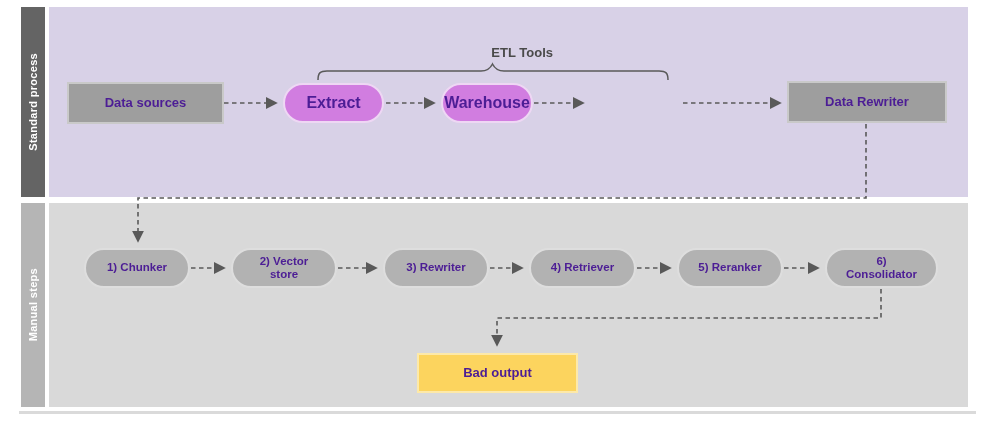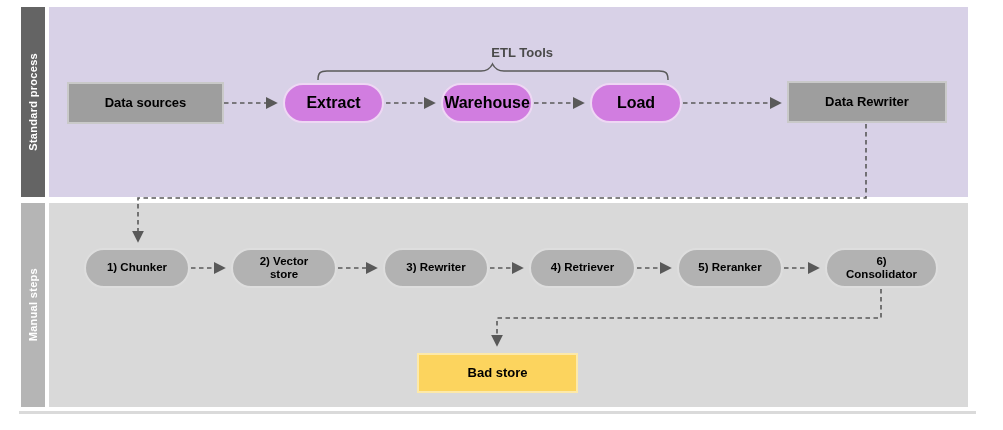--- a/index.html
+++ b/index.html
@@ -14,21 +14,21 @@
     position:absolute;left:21px;width:24px;display:flex;align-items:center;justify-content:center;
   }
   .sidebar-standard{top:7px;height:190px;background:var(--sidebar-standard-bg,#646464);}
   .sidebar-manual{top:203px;height:204px;background:var(--sidebar-manual-bg,#b5b5b5);}
   .vtext{
     writing-mode:vertical-rl;transform:rotate(180deg);
     color:#ffffff;font-weight:bold;font-size:11px;letter-spacing:.3px;white-space:nowrap;
   }
   .node{
     position:absolute;display:flex;align-items:center;justify-content:center;text-align:center;
-    color:#000000;font-weight:bold;box-sizing:border-box;line-height:1.15;
+    color:#4c1d95;font-weight:bold;box-sizing:border-box;line-height:1.15;
   }
   .rect{
     background:var(--gray-node-fill,#9e9e9e);
     border:2px solid var(--gray-node-border,#c9c9c9);
     font-size:13px;
   }
   .pill{border-radius:20px;}
   .pill-etl{
     background:var(--etl-pill-fill,#d17de0);
     border:2px solid var(--etl-pill-border,#eed7f4);
@@ -90,26 +90,25 @@
     <path class="conn" marker-end="url(#arrow)" d="M784,268 L818,268"></path>
     <path class="conn" marker-end="url(#arrow)" d="M881,289 L881,318 L497,318 L497,345"></path>
     <path class="brace" d="M318,80 C318,73 320,71 327,71 L481,71 C487,71 490,69 492.5,64 C495,69 498,71 504,71 L659,71 C666,71 668,73 668,80"></path>
   </svg>
 
   <div class="group-label">ETL Tools</div>
 
   <div class="node rect" style="left:67px;top:82px;width:157px;height:42px">Data sources</div>
   <div class="node pill pill-etl" style="left:283px;top:83px;width:101px;height:40px">Extract</div>
   <div class="node pill pill-etl" style="left:441px;top:83px;width:92px;height:40px">Warehouse</div>
-  <div class="node pill pill-etl" style="left:590px;top:83px;width:92px;height:40px">Load</div>
   <div class="node rect" style="left:787px;top:81px;width:160px;height:42px">Data Rewriter</div>
 
   <div class="node pill pill-manual" style="left:84px;top:248px;width:106px;height:40px">1) Chunker</div>
   <div class="node pill pill-manual" style="left:231px;top:248px;width:106px;height:40px">2) Vector store</div>
   <div class="node pill pill-manual" style="left:383px;top:248px;width:106px;height:40px">3) Rewriter</div>
   <div class="node pill pill-manual" style="left:529px;top:248px;width:107px;height:40px">4) Retriever</div>
   <div class="node pill pill-manual" style="left:677px;top:248px;width:106px;height:40px">5) Reranker</div>
   <div class="node pill pill-manual" style="left:825px;top:248px;width:113px;height:40px">6) Consolidator</div>
 
-  <div class="node bad-output" style="left:417px;top:353px;width:161px;height:40px">Bad store</div>
+  <div class="node bad-output" style="left:417px;top:353px;width:161px;height:40px">Bad output</div>
 
   <div class="bottom-rule"></div>
 </div>
 
 </body></html>

